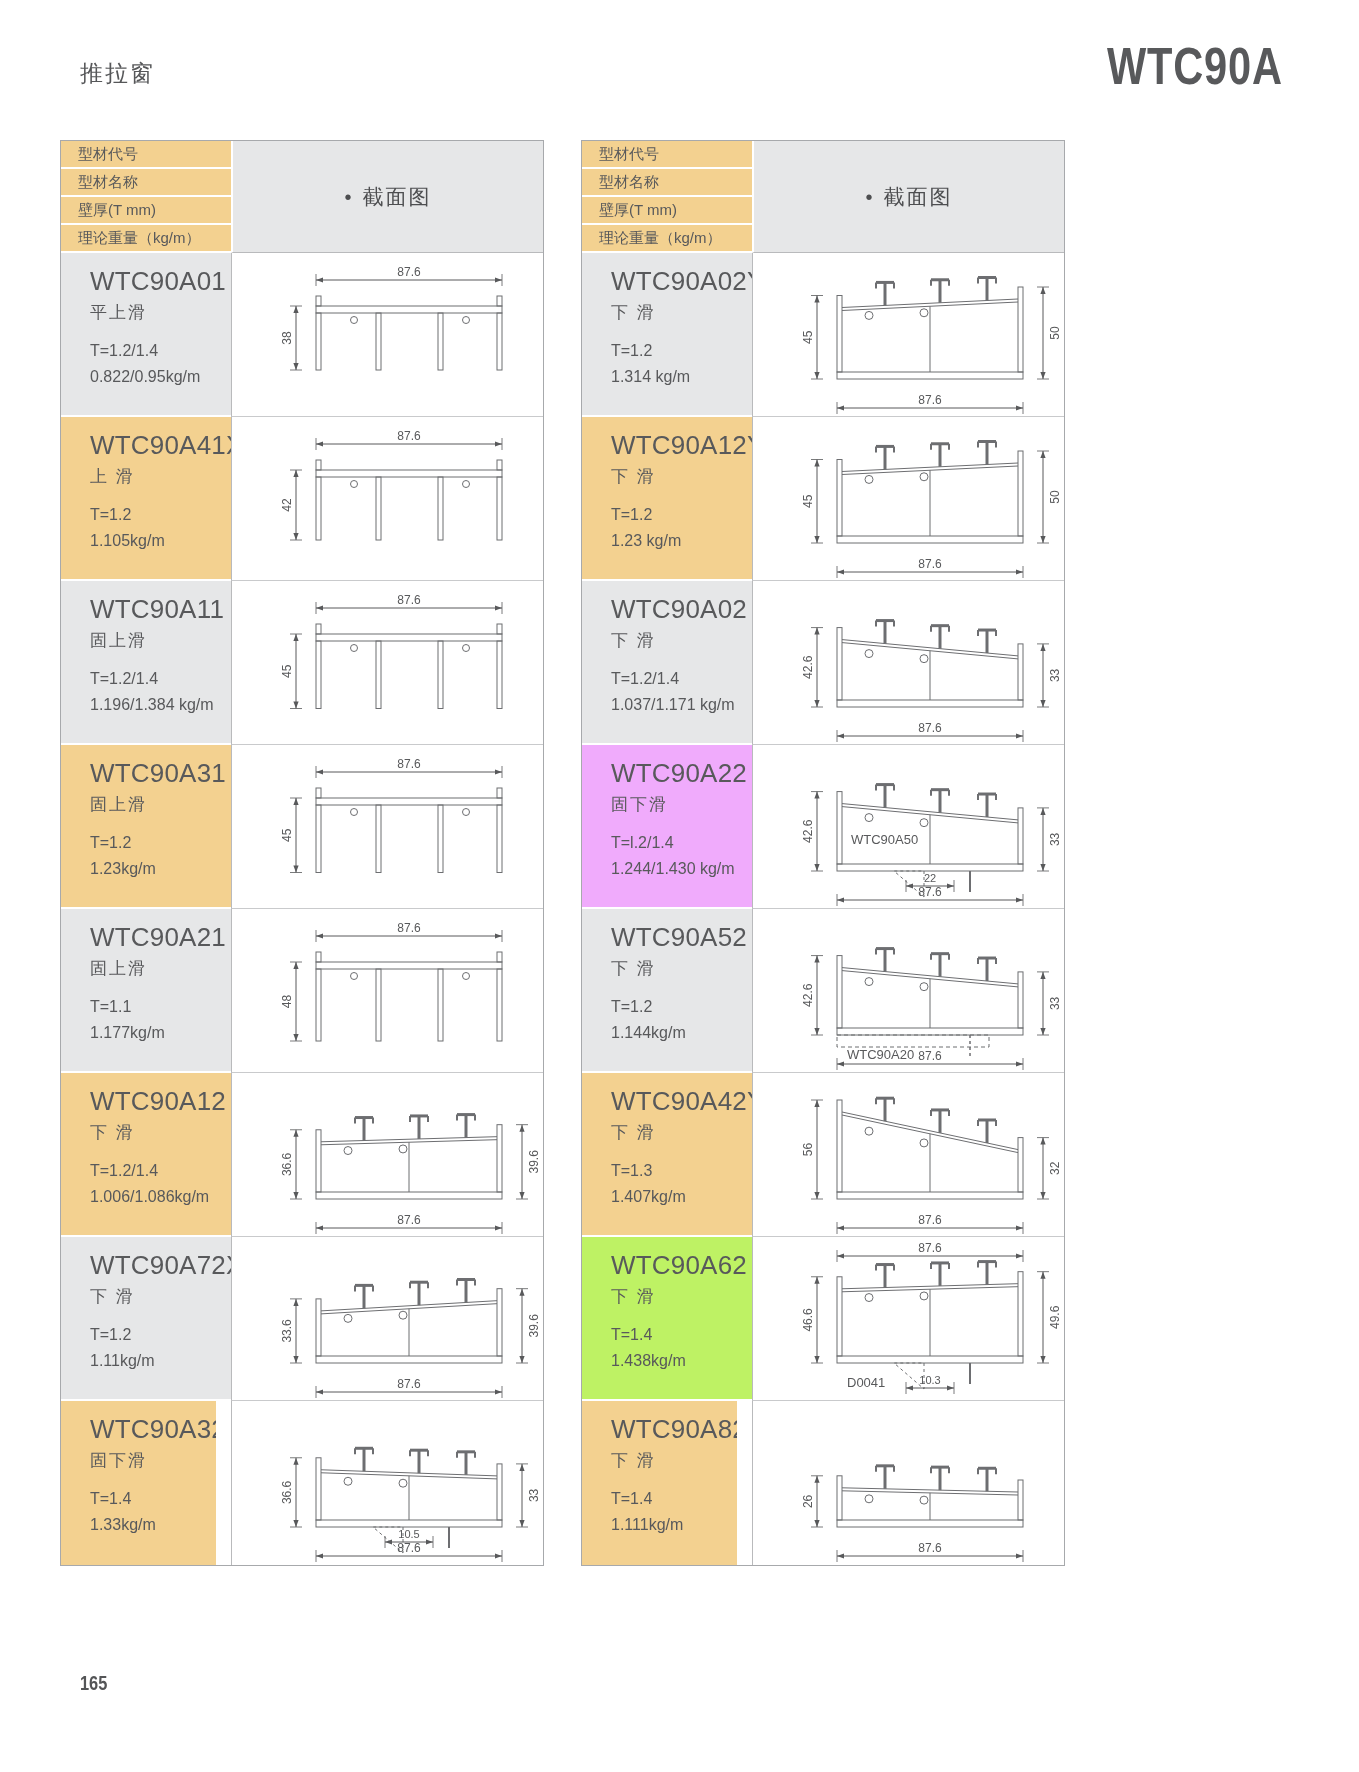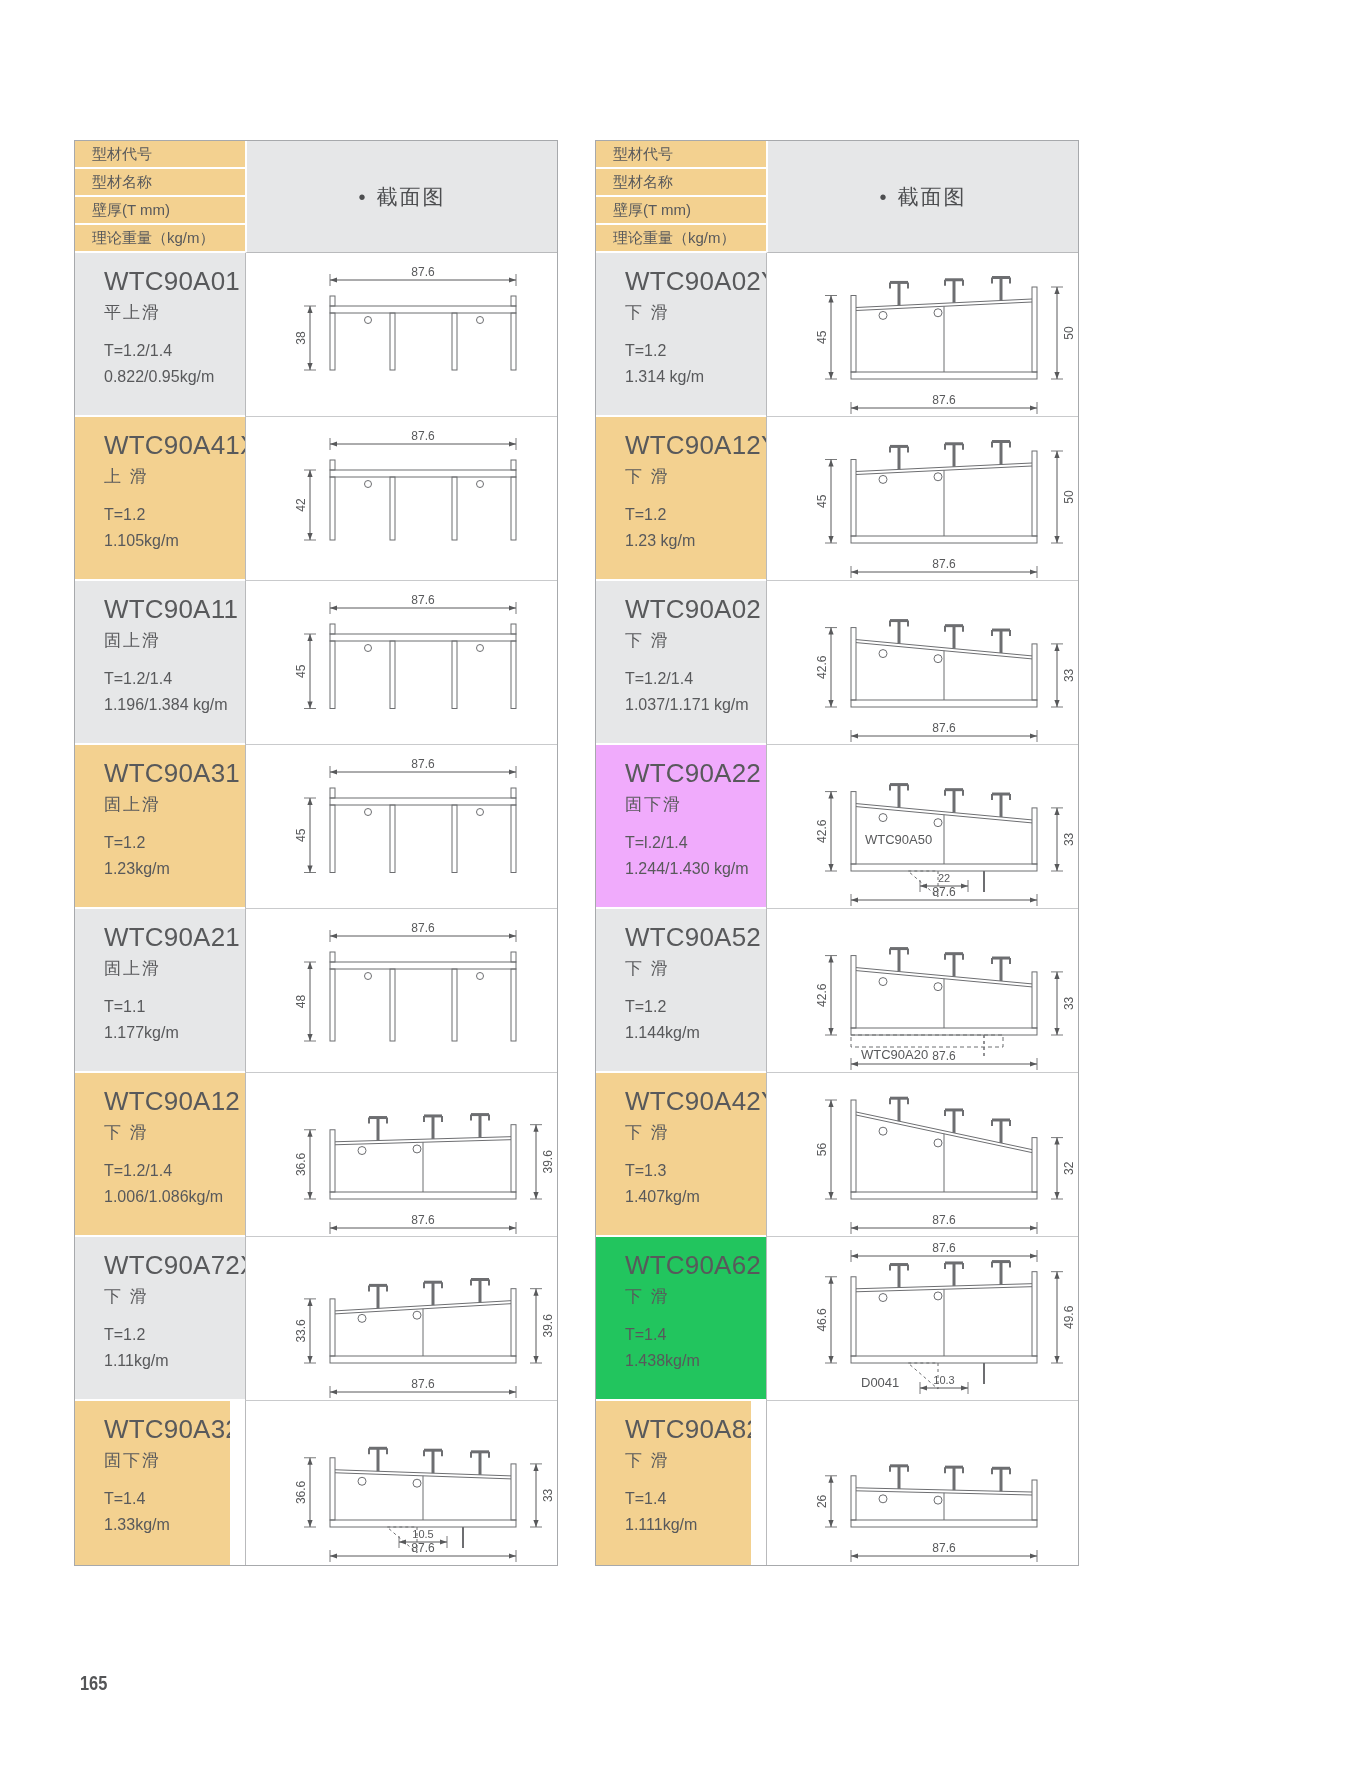--- a/index.html
+++ b/index.html
@@ -5,21 +5,21 @@
   html,body{margin:0;padding:0;background:#fff;}
   body{font-family:"Liberation Sans","DejaVu Sans",sans-serif;color:#58595b;}
   .page{position:relative;width:1359px;height:1772px;background:#ffffff;overflow:hidden;}
 
   .page-header{position:absolute;left:80px;right:76px;top:40px;display:flex;
     justify-content:space-between;align-items:flex-start;}
   .section-label{font-size:23px;letter-spacing:2px;color:#565759;padding-top:18px;}
   .doc-title{font-size:52px;font-weight:bold;line-height:1;color:#58595b;
     transform:scaleX(.8);transform-origin:right top;letter-spacing:1px;}
 
-  .tables{position:absolute;left:74px;top:140px;display:flex;gap:37px;}
+  .tables{position:absolute;left:60px;top:140px;display:flex;gap:37px;}
   .table{width:484px;border:1px solid #a7a9ac;box-sizing:border-box;background:#fff;}
 
   .thead{display:flex;}
   .thead-left{width:170px;}
   .th{height:28px;box-sizing:border-box;border-bottom:2px solid #fff;
     font-size:15px;line-height:26px;padding-left:17px;color:#58595b;}
   .thead-right{flex:1;height:112px;box-sizing:border-box;background:#e6e7e8;
     border-left:2px solid #fff;border-bottom:1px solid #b9babc;
     display:flex;align-items:center;justify-content:center;gap:9px;
     font-size:21px;color:#4d4e50;letter-spacing:2px;}
@@ -38,20 +38,24 @@
   .spec{margin-top:14px;font-size:16px;line-height:1.65;color:#58595b;}
 
   .page-number{position:absolute;left:80px;top:1672px;font-size:20px;font-weight:bold;
     color:#545557;transform:scaleX(.82);transform-origin:left center;}
 </style>
 </head>
 <body>
 
 <div class="page">
 
+  <div class="page-header">
+    <div class="section-label">推拉窗</div>
+    <div class="doc-title">WTC90A</div>
+  </div>
 
   <div class="tables">
 
     <div class="table">
       <div class="thead">
         <div class="thead-left">
           <div class="th" style="background: rgb(243, 209, 144);">型材代号</div>
           <div class="th" style="background: rgb(243, 209, 144);">型材名称</div>
           <div class="th" style="background: rgb(243, 209, 144);">壁厚(T mm)</div>
           <div class="th" style="background: rgb(243, 209, 144);">理论重量（kg/m）</div>
@@ -735,21 +739,21 @@
               <line x1="84" y1="154" x2="270" y2="154" stroke="#58595b" stroke-width="1"></line>
               <polygon points="84,154 91,151.4 91,156.6" fill="#58595b"></polygon>
               <polygon points="270,154 263,151.4 263,156.6" fill="#58595b"></polygon>
               <line x1="84" y1="148" x2="84" y2="160" stroke="#58595b" stroke-width="0.8"></line>
               <line x1="270" y1="148" x2="270" y2="160" stroke="#58595b" stroke-width="0.8"></line>
               <text x="177" y="150" font-size="12" fill="#58595b" text-anchor="middle" font-family="Liberation Sans, sans-serif">87.6</text>
             </svg>
           </div>
       </div>
       <div class="row">
-        <div class="label-cell" style="background: #22c55e;">
+        <div class="label-cell" style="background: #bef264;">
           <div class="code">WTC90A62</div>
           <div class="pname">下 滑</div>
           <div class="spec">
             <div>T=1.4</div>
             <div>1.438kg/m</div>
           </div>
         </div>
         <div class="diagram-cell">
             <svg width="311" height="162" viewBox="0 0 311 162" xmlns="http://www.w3.org/2000/svg">
               <rect x="84" y="118" width="186" height="7" fill="none" stroke="#6d6e71" stroke-width="1"></rect>

